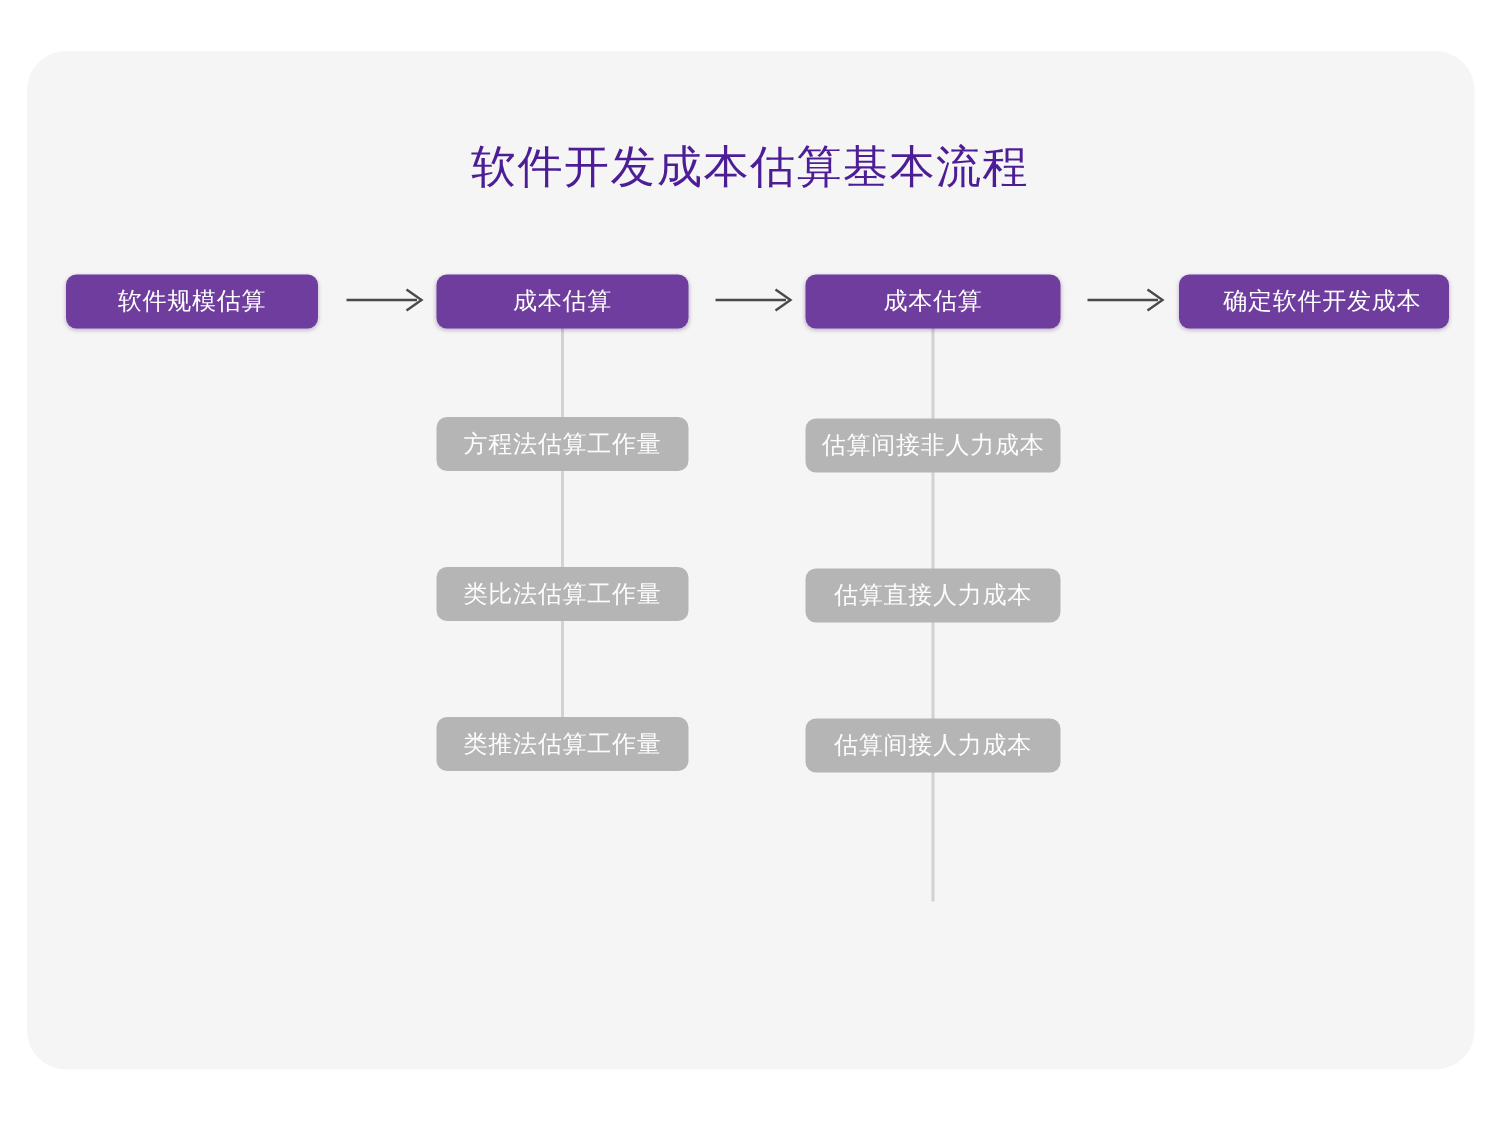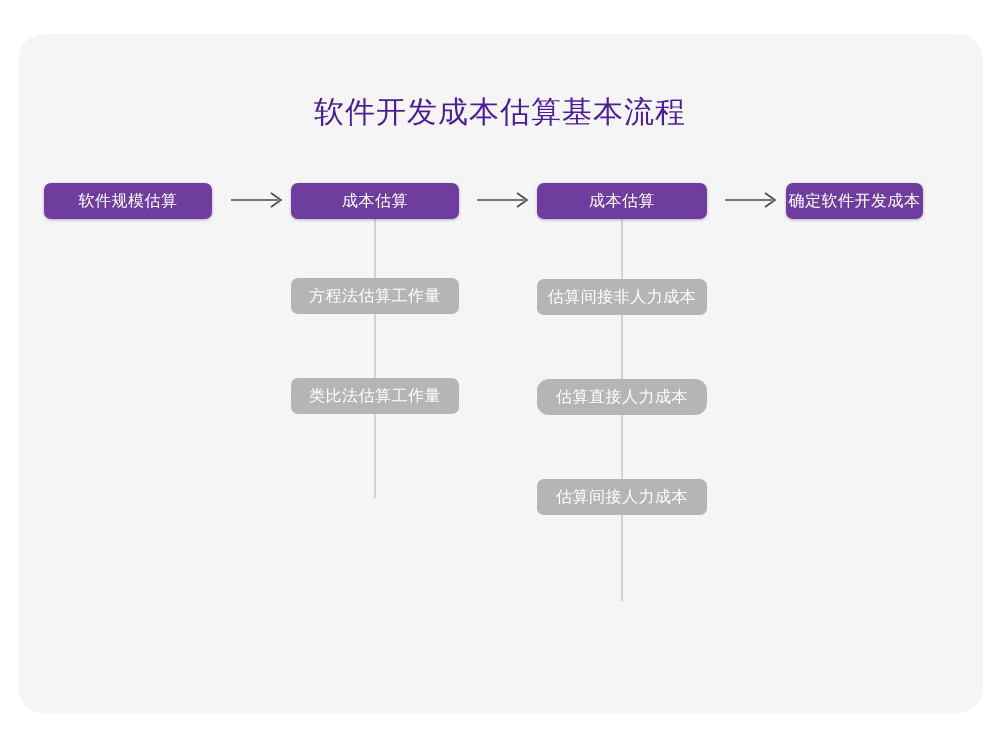--- a/index.html
+++ b/index.html
@@ -124,38 +124,41 @@
     <span>成本估算</span>
   </div>
 
   <div class="arrow" style="left:719px; top:183px; width:66px;">
     <svg width="56" height="18" viewBox="0 0 56 18" aria-hidden="true">
       <line x1="1" y1="9" x2="48" y2="9" stroke="#4a4a4a" stroke-width="1.6"></line>
       <polyline points="41,2 51,9 41,16" fill="none" stroke="#4a4a4a" stroke-width="1.6"></polyline>
     </svg>
   </div>
 
-  <div class="node primary" style="left:786px; top:183px; width:137px;">
+  <div class="node primary" style="left:786px; top:183px; width:169px;padding-left:11px;">
     <span>确定软件开发成本</span>
   </div>
 
   <div class="node secondary" style="left:291px; top:278px; width:168px;">
     <span>方程法估算工作量</span>
   </div>
 
   <div class="node secondary" style="left:291px; top:378px; width:168px;">
     <span>类比法估算工作量</span>
   </div>
 
+  <div class="node secondary" style="left:291px; top:478px; width:168px;">
+    <span>类推法估算工作量</span>
+  </div>
 
   <div class="node secondary" style="left:537px; top:279px; width:170px;">
     <span>估算间接非人力成本</span>
   </div>
 
-  <div class="node secondary" style="left:537px; top:379px; width:170px;border-radius:12px;">
+  <div class="node secondary" style="left:537px; top:379px; width:170px;">
     <span>估算直接人力成本</span>
   </div>
 
   <div class="node secondary" style="left:537px; top:479px; width:170px;">
     <span>估算间接人力成本</span>
   </div>
 
 
 </div>
 

